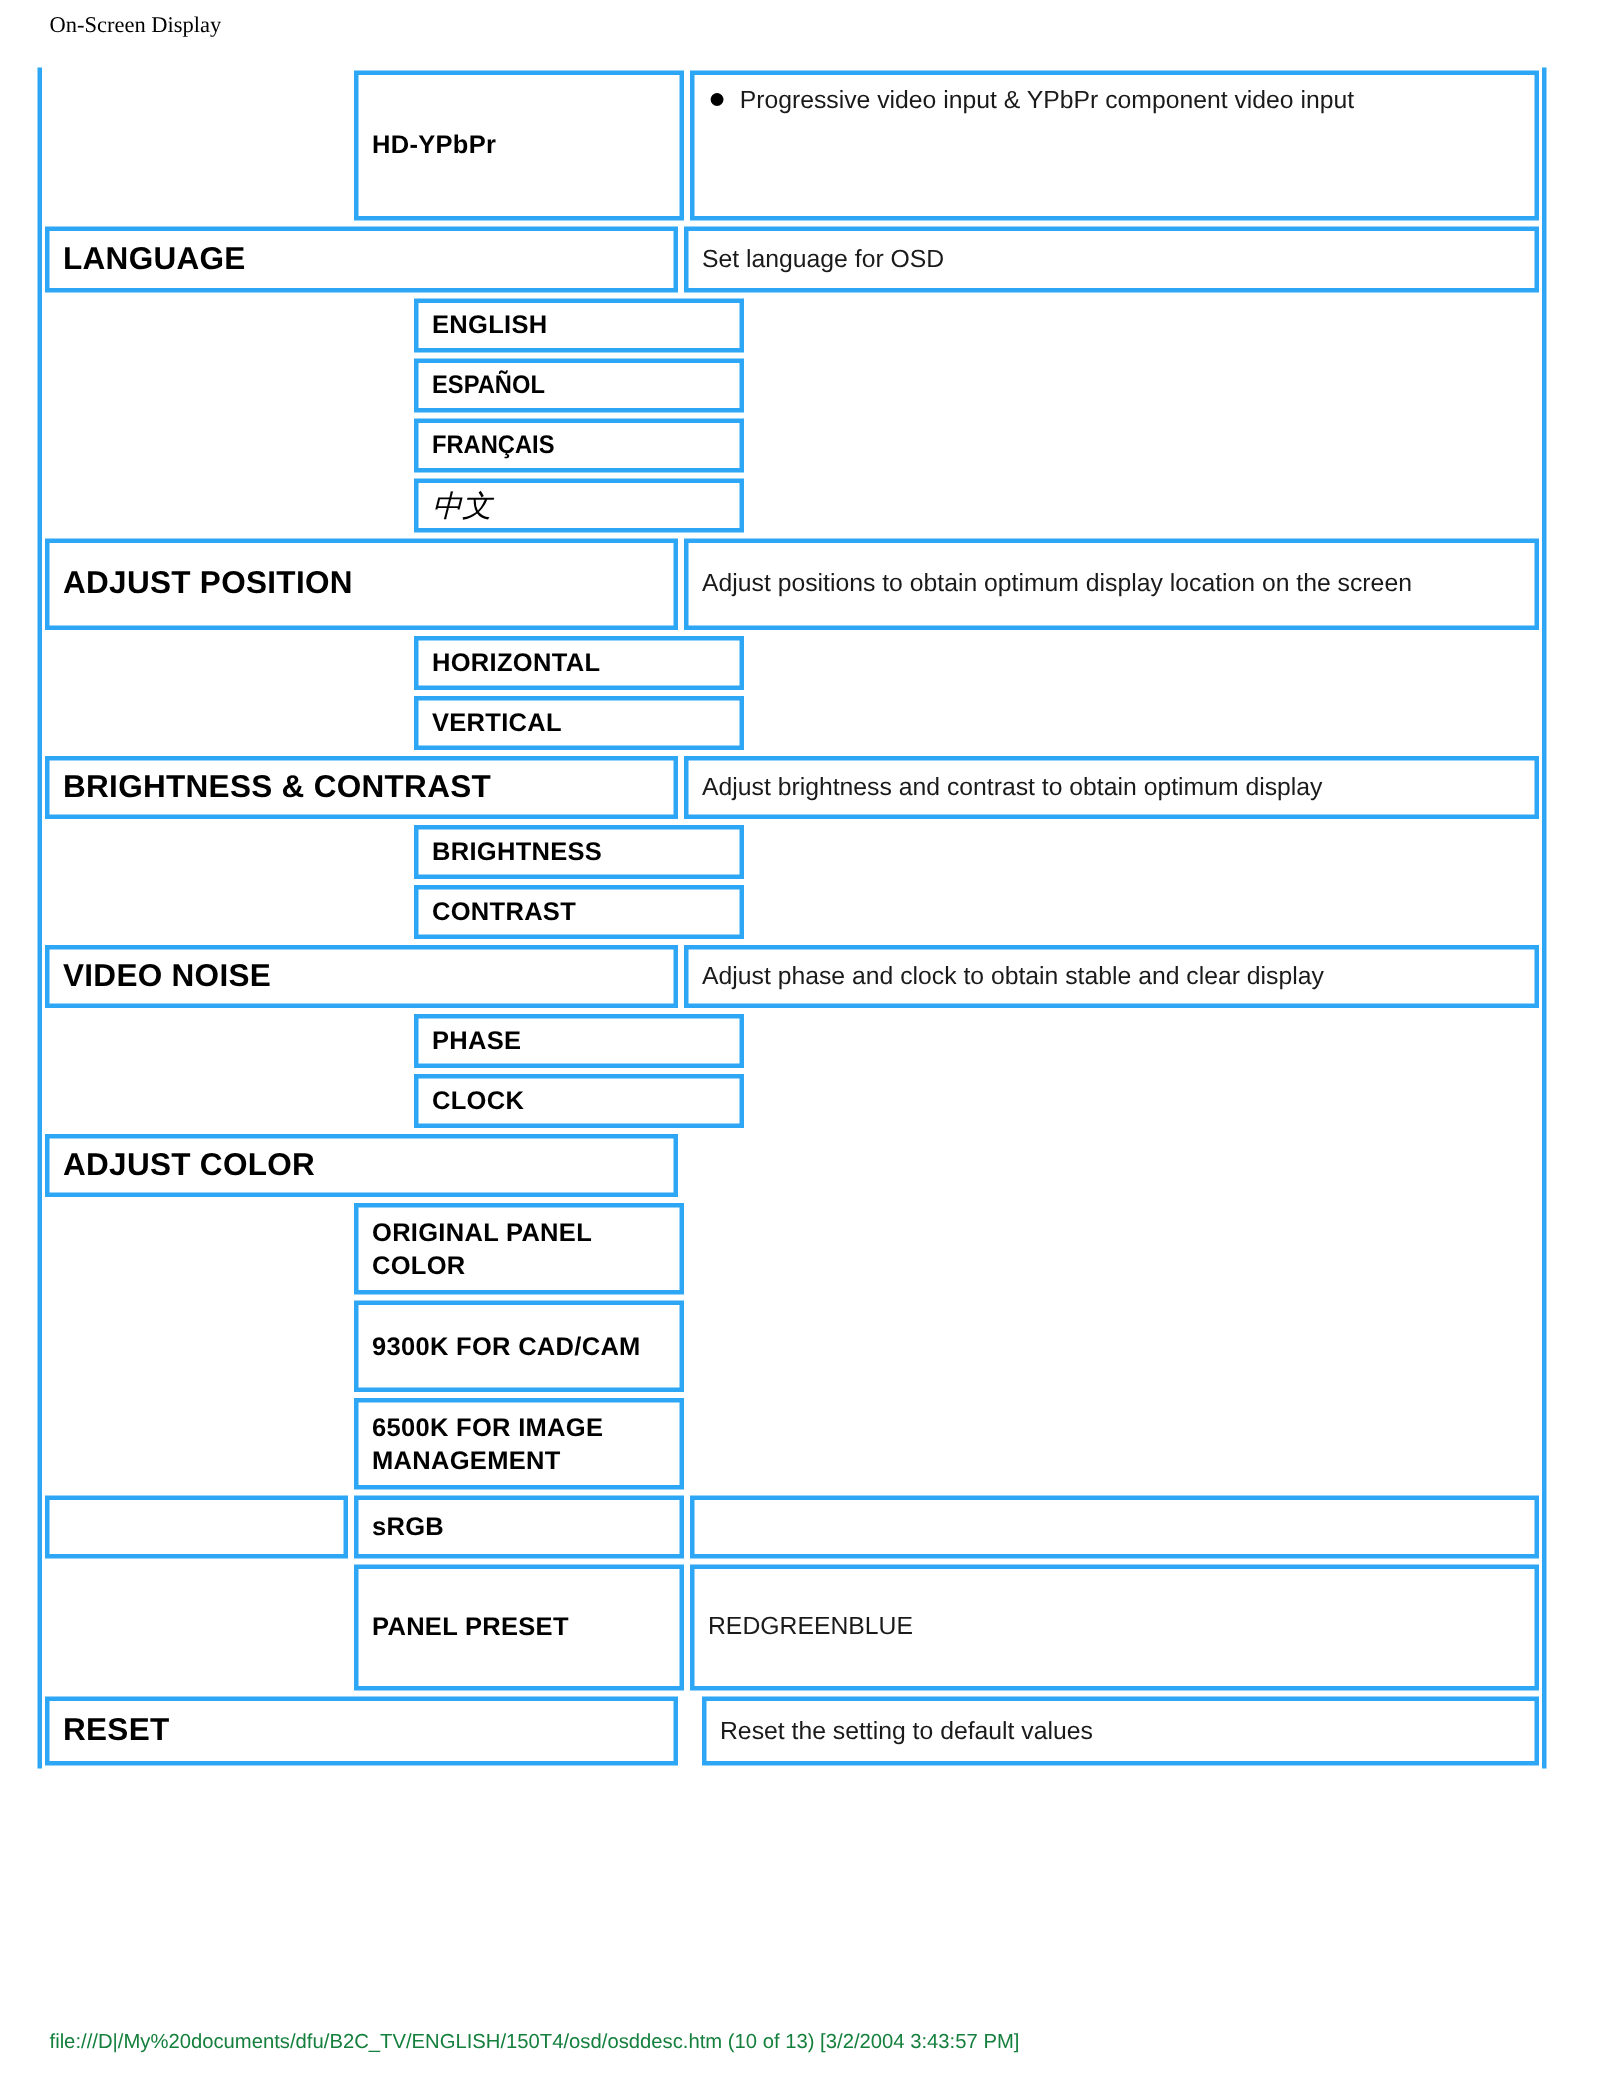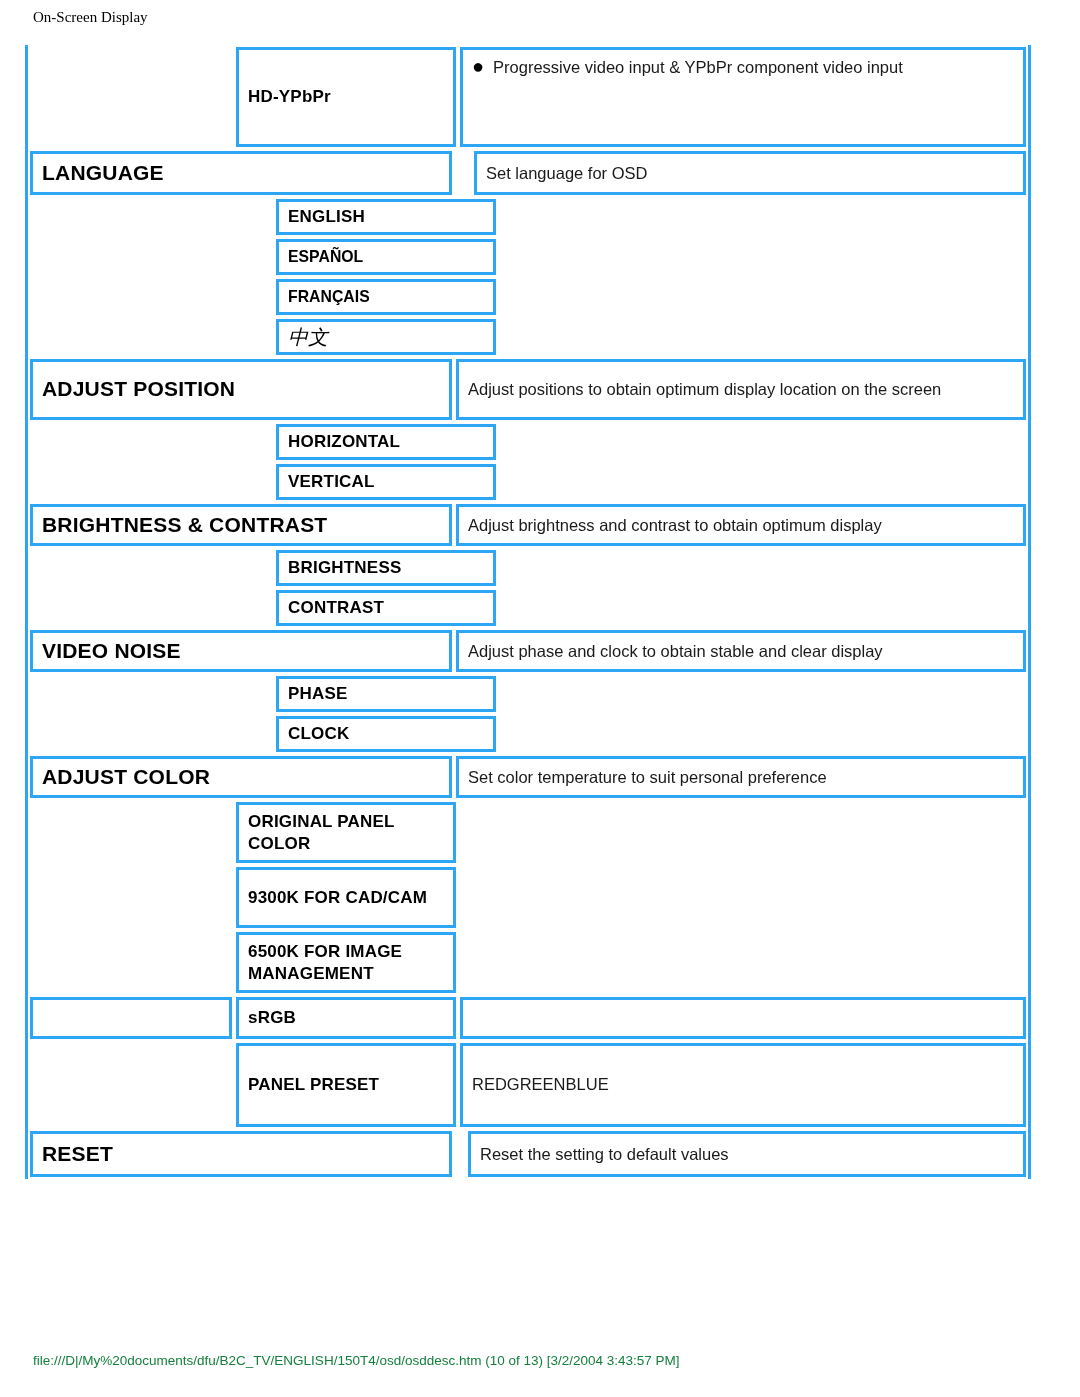--- a/index.html
+++ b/index.html
@@ -115,21 +115,21 @@
   }
   .stack {
     display: flex;
     flex-direction: row;
     justify-content: center;
   }
   .stack .desc { line-height: 1.52; }
 
   
   .h-ypbpr   { height: 104px; }
-  .h-lang    { height: 48px; gap: 18px; }
+  .h-lang    { height: 48px; }
   .h-opt     { height: 40px; padding-left: 40px; }
   .h-pos     { height: 65px; }
   .h-bc      { height: 46px; }
   .h-vn      { height: 46px; }
   .h-ac      { height: 46px; }
   .h-color2  { height: 65px; }
   .h-srgb    { height: 46px; }
   .h-preset  { height: 88px; }
   .h-reset   { height: 50px; gap: 12px; }
 
@@ -276,23 +276,20 @@
     <div class="c2 cell">
       <span class="sub-bold">CLOCK</span>
     </div>
     <div class="c3 blank"></div>
   </div>
 
   <div class="row h-ac">
     <div class="c12 cell">
       <span class="hdr-bold">ADJUST COLOR</span>
     </div>
-    <div class="c3 cell">
-      <span class="desc">Set color temperature to suit personal preference</span>
-    </div>
   </div>
 
   <div class="row h-color2">
     <div class="c1 blank"></div>
     <div class="c2 cell">
       <span class="sub-bold">ORIGINAL PANEL COLOR</span>
     </div>
     <div class="c3 blank"></div>
   </div>
 

